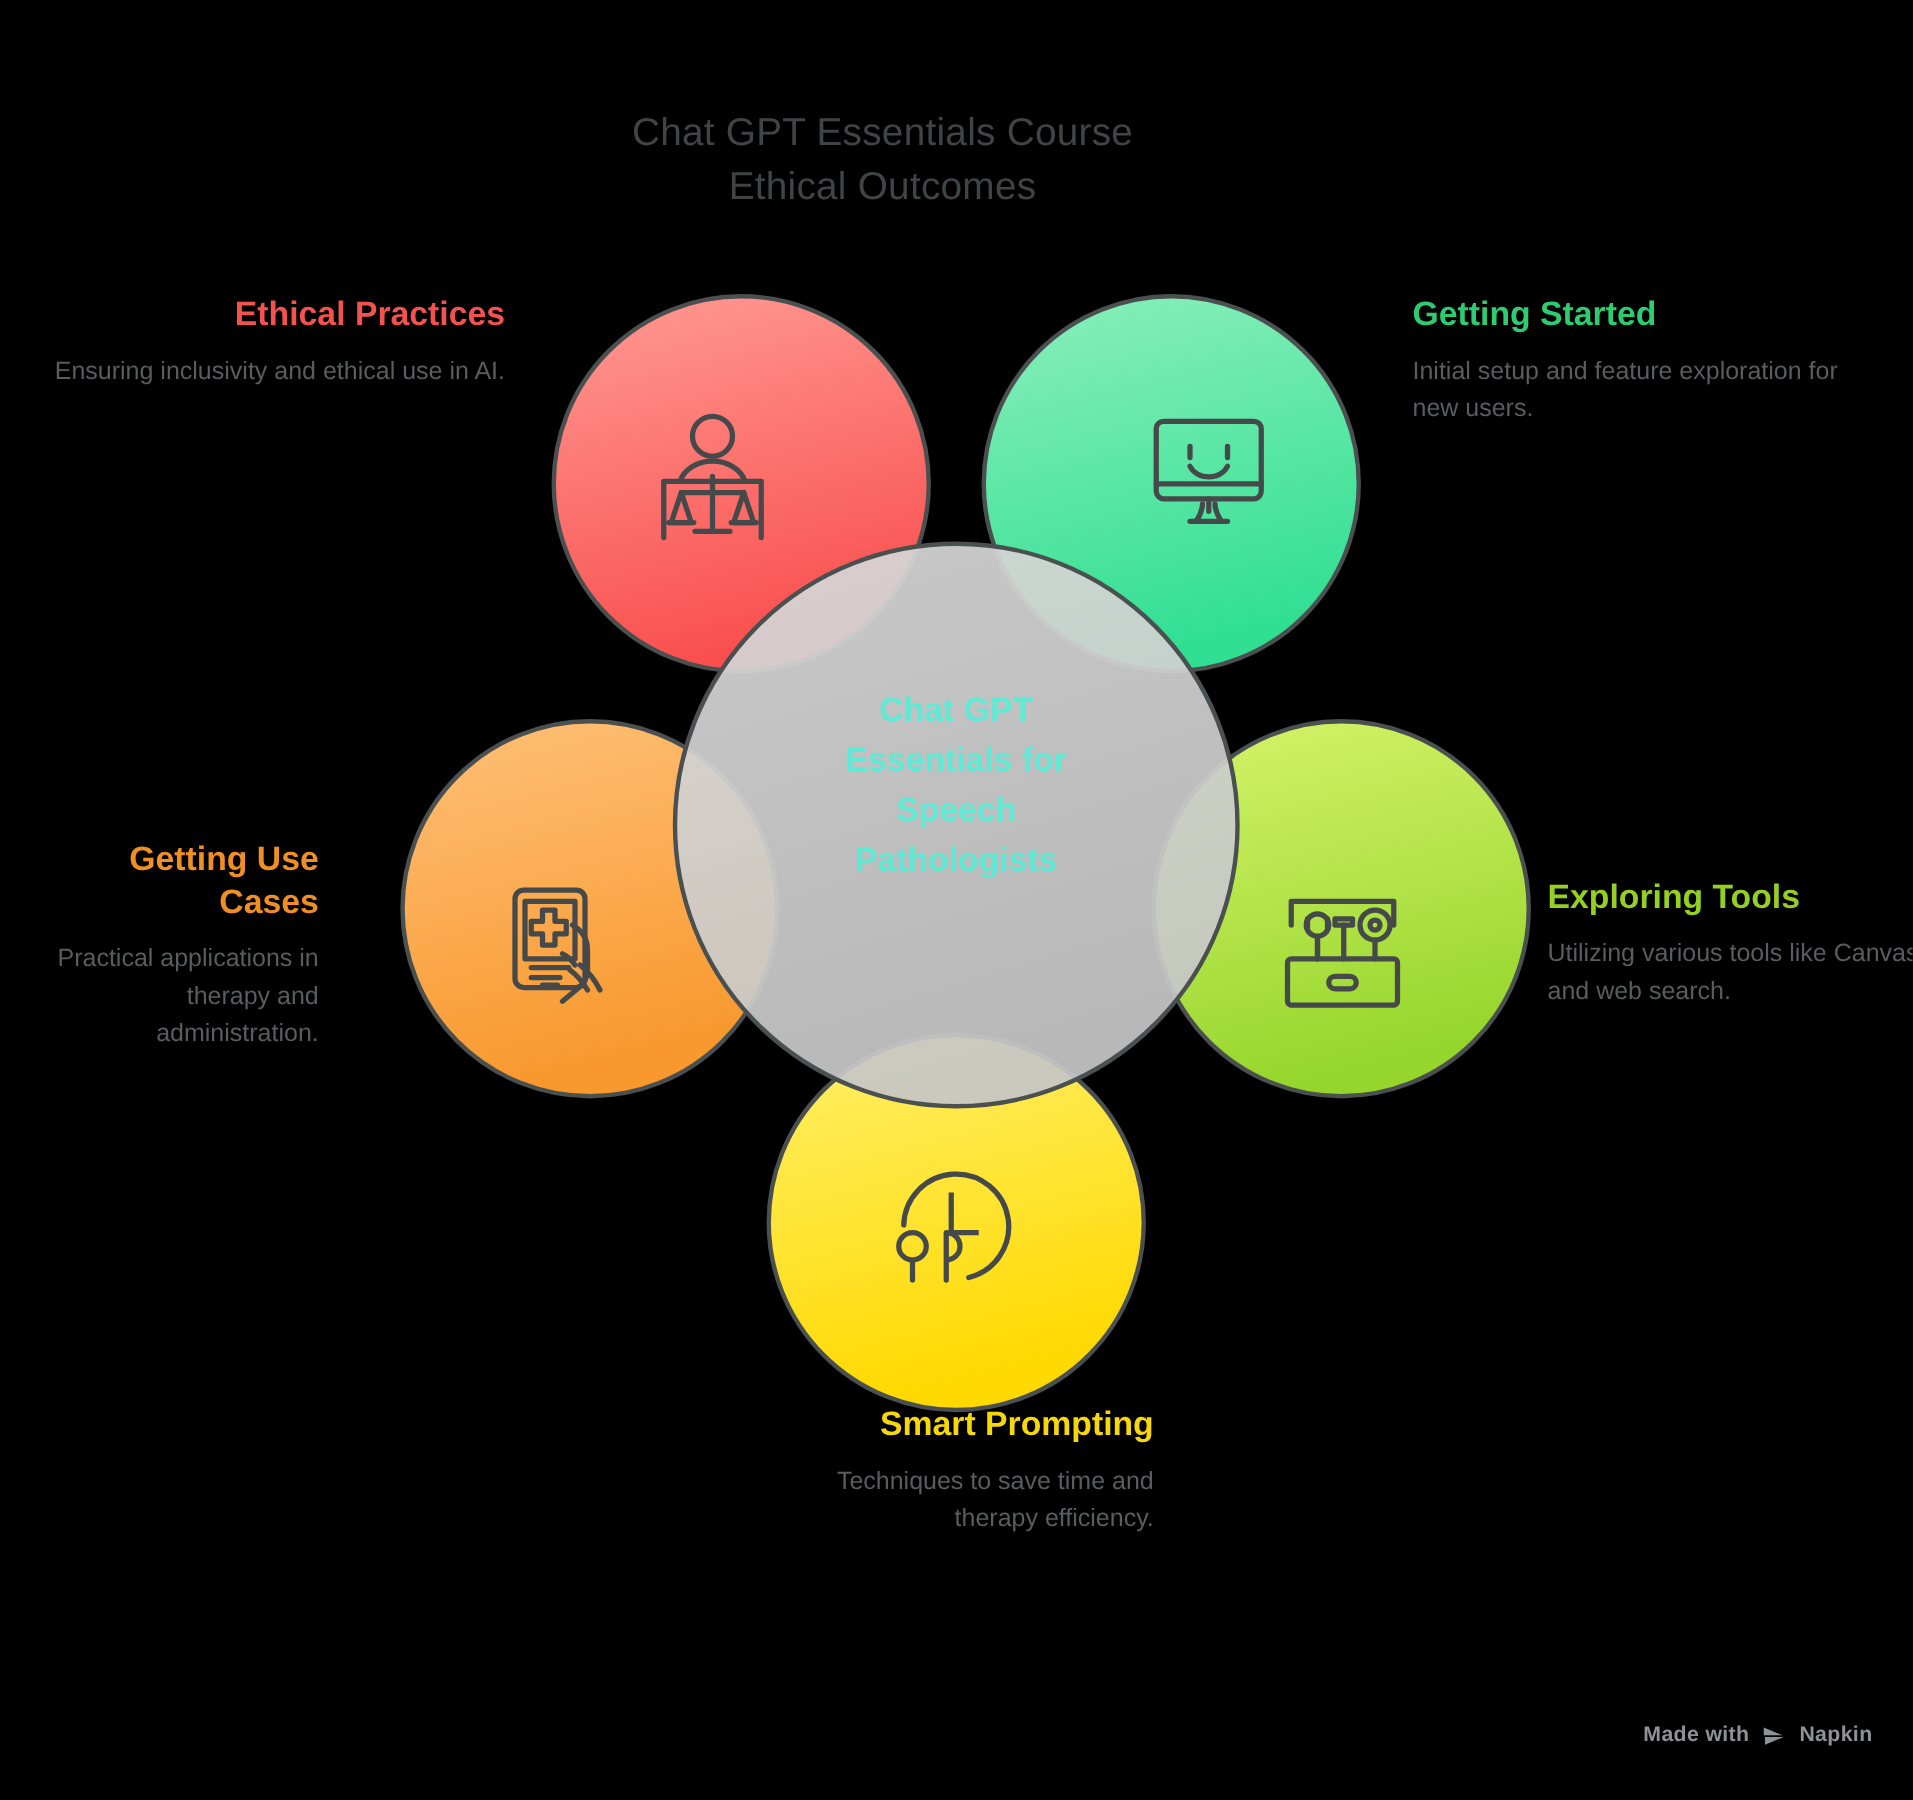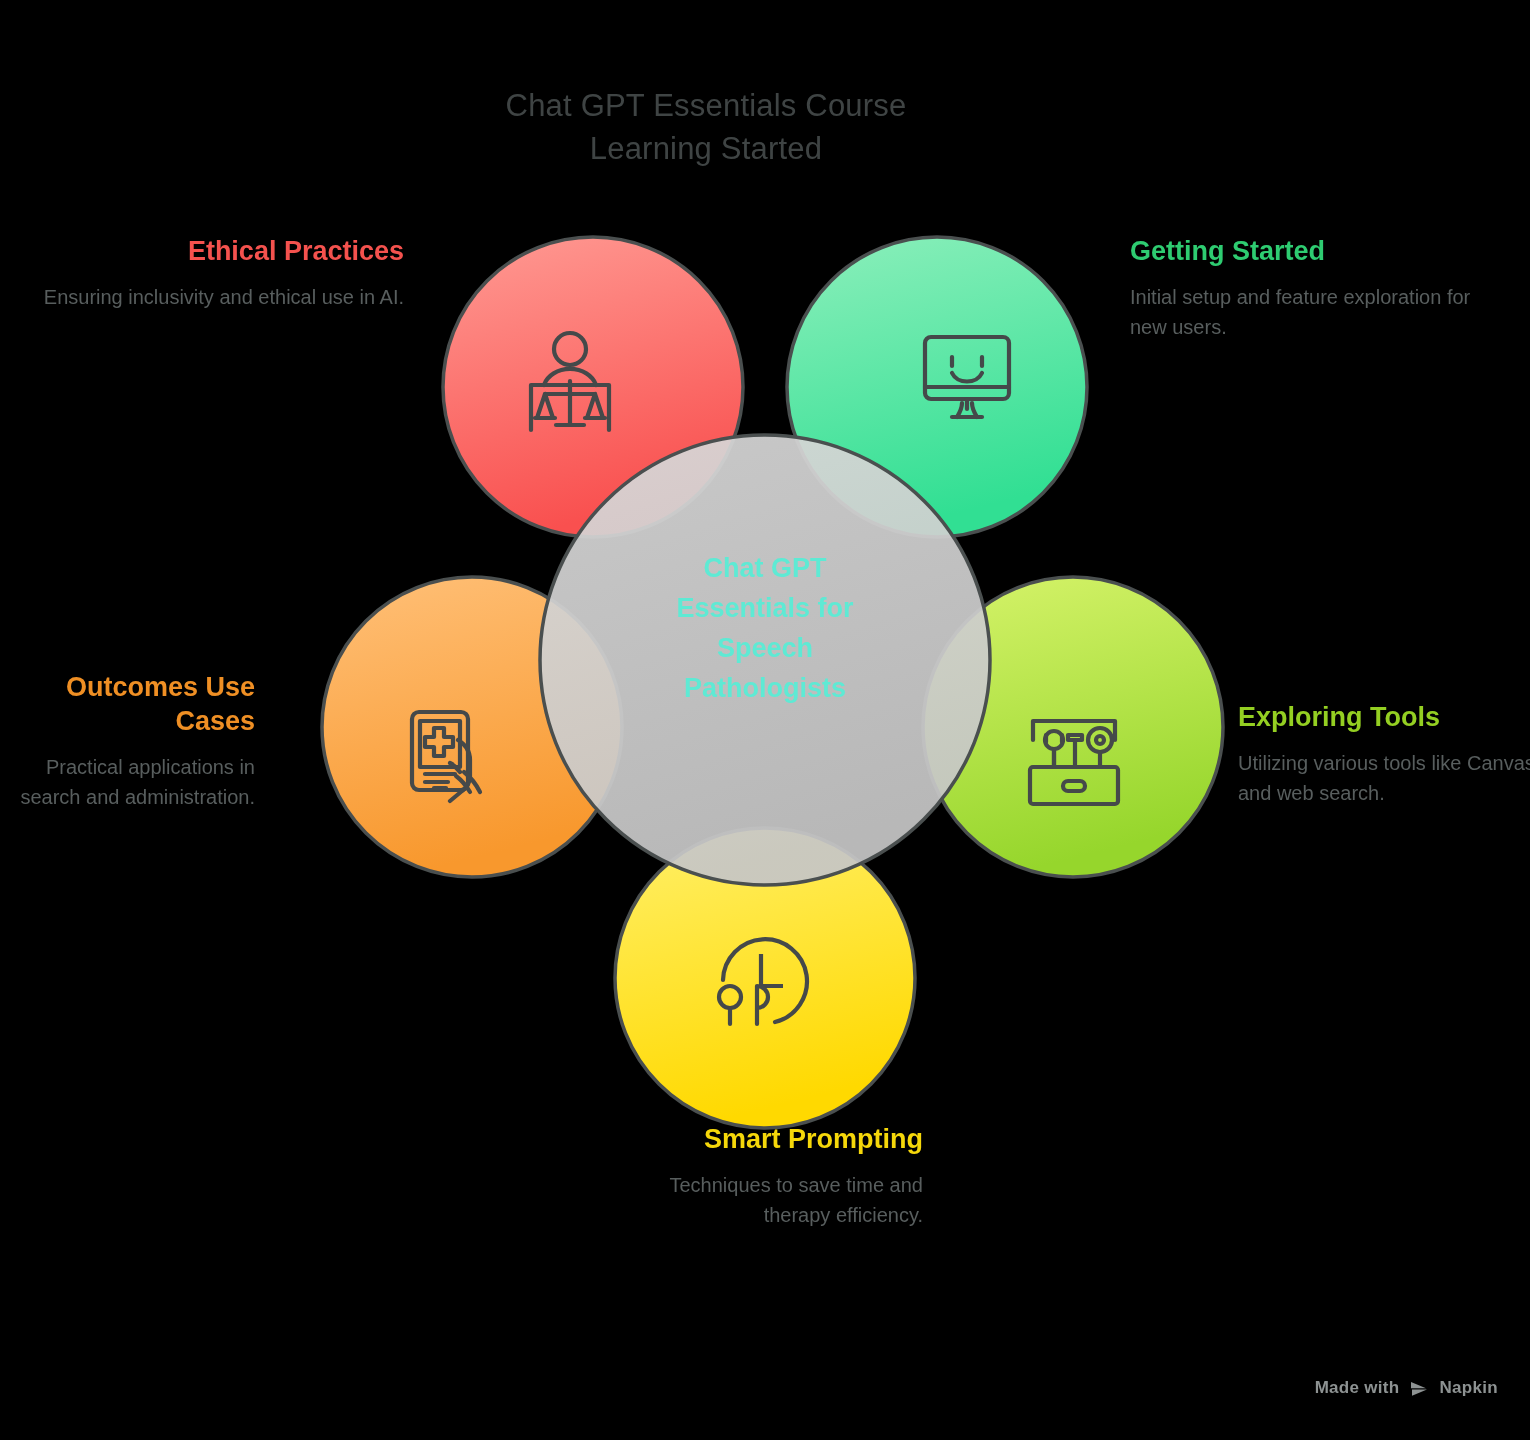--- a/index.html
+++ b/index.html
@@ -49,21 +49,21 @@
   }
   .wm-logo{display:inline-flex;}
 </style>
 </head>
 <body>
 
 <div id="stage">
 
   <div class="title">
     <span>Chat GPT Essentials Course</span>
-    <span class="l2">Learning Started</span>
+    <span class="l2">Ethical Outcomes</span>
   </div>
 
   <svg class="venn" viewBox="0 0 1530 1440">
     <defs>
       <linearGradient id="g-ethical" x1="0" y1="0" x2="0.25" y2="1">
         <stop offset="0%" stop-color="#ff9a93"></stop>
           <stop offset="100%" stop-color="#f9504f"></stop>
       </linearGradient>
       <linearGradient id="g-getting" x1="0" y1="0" x2="0.25" y2="1">
         <stop offset="0%" stop-color="#8cefbb"></stop>
@@ -173,22 +173,22 @@
     <div class="hd" style="color:#94cf22">Exploring Tools</div>
     <div class="bd">Utilizing various tools like Canvas and web search.</div>
   </div>
 
   <div class="callout" id="c-smart">
     <div class="hd" style="color:#f5d70a">Smart Prompting</div>
     <div class="bd">Techniques to save time and therapy efficiency.</div>
   </div>
 
   <div class="callout" id="c-clinical">
-    <div class="hd" style="color:#ef8f24">Outcomes Use Cases</div>
-    <div class="bd">Practical applications in search and administration.</div>
+    <div class="hd" style="color:#ef8f24">Getting Use Cases</div>
+    <div class="bd">Practical applications in therapy and administration.</div>
   </div>
 
   <div class="watermark">
     <span>Made with</span>
     <span class="wm-logo">
       <svg width="22" height="18" viewBox="0 0 22 18">
         <path d="M2 2 L17 8.2 L2 8.2 Z" fill="#8d9292"></path>
         <path d="M3 9.6 L18 9.6 L3 15.8 Z" fill="#8d9292"></path>
       </svg>
     </span>

